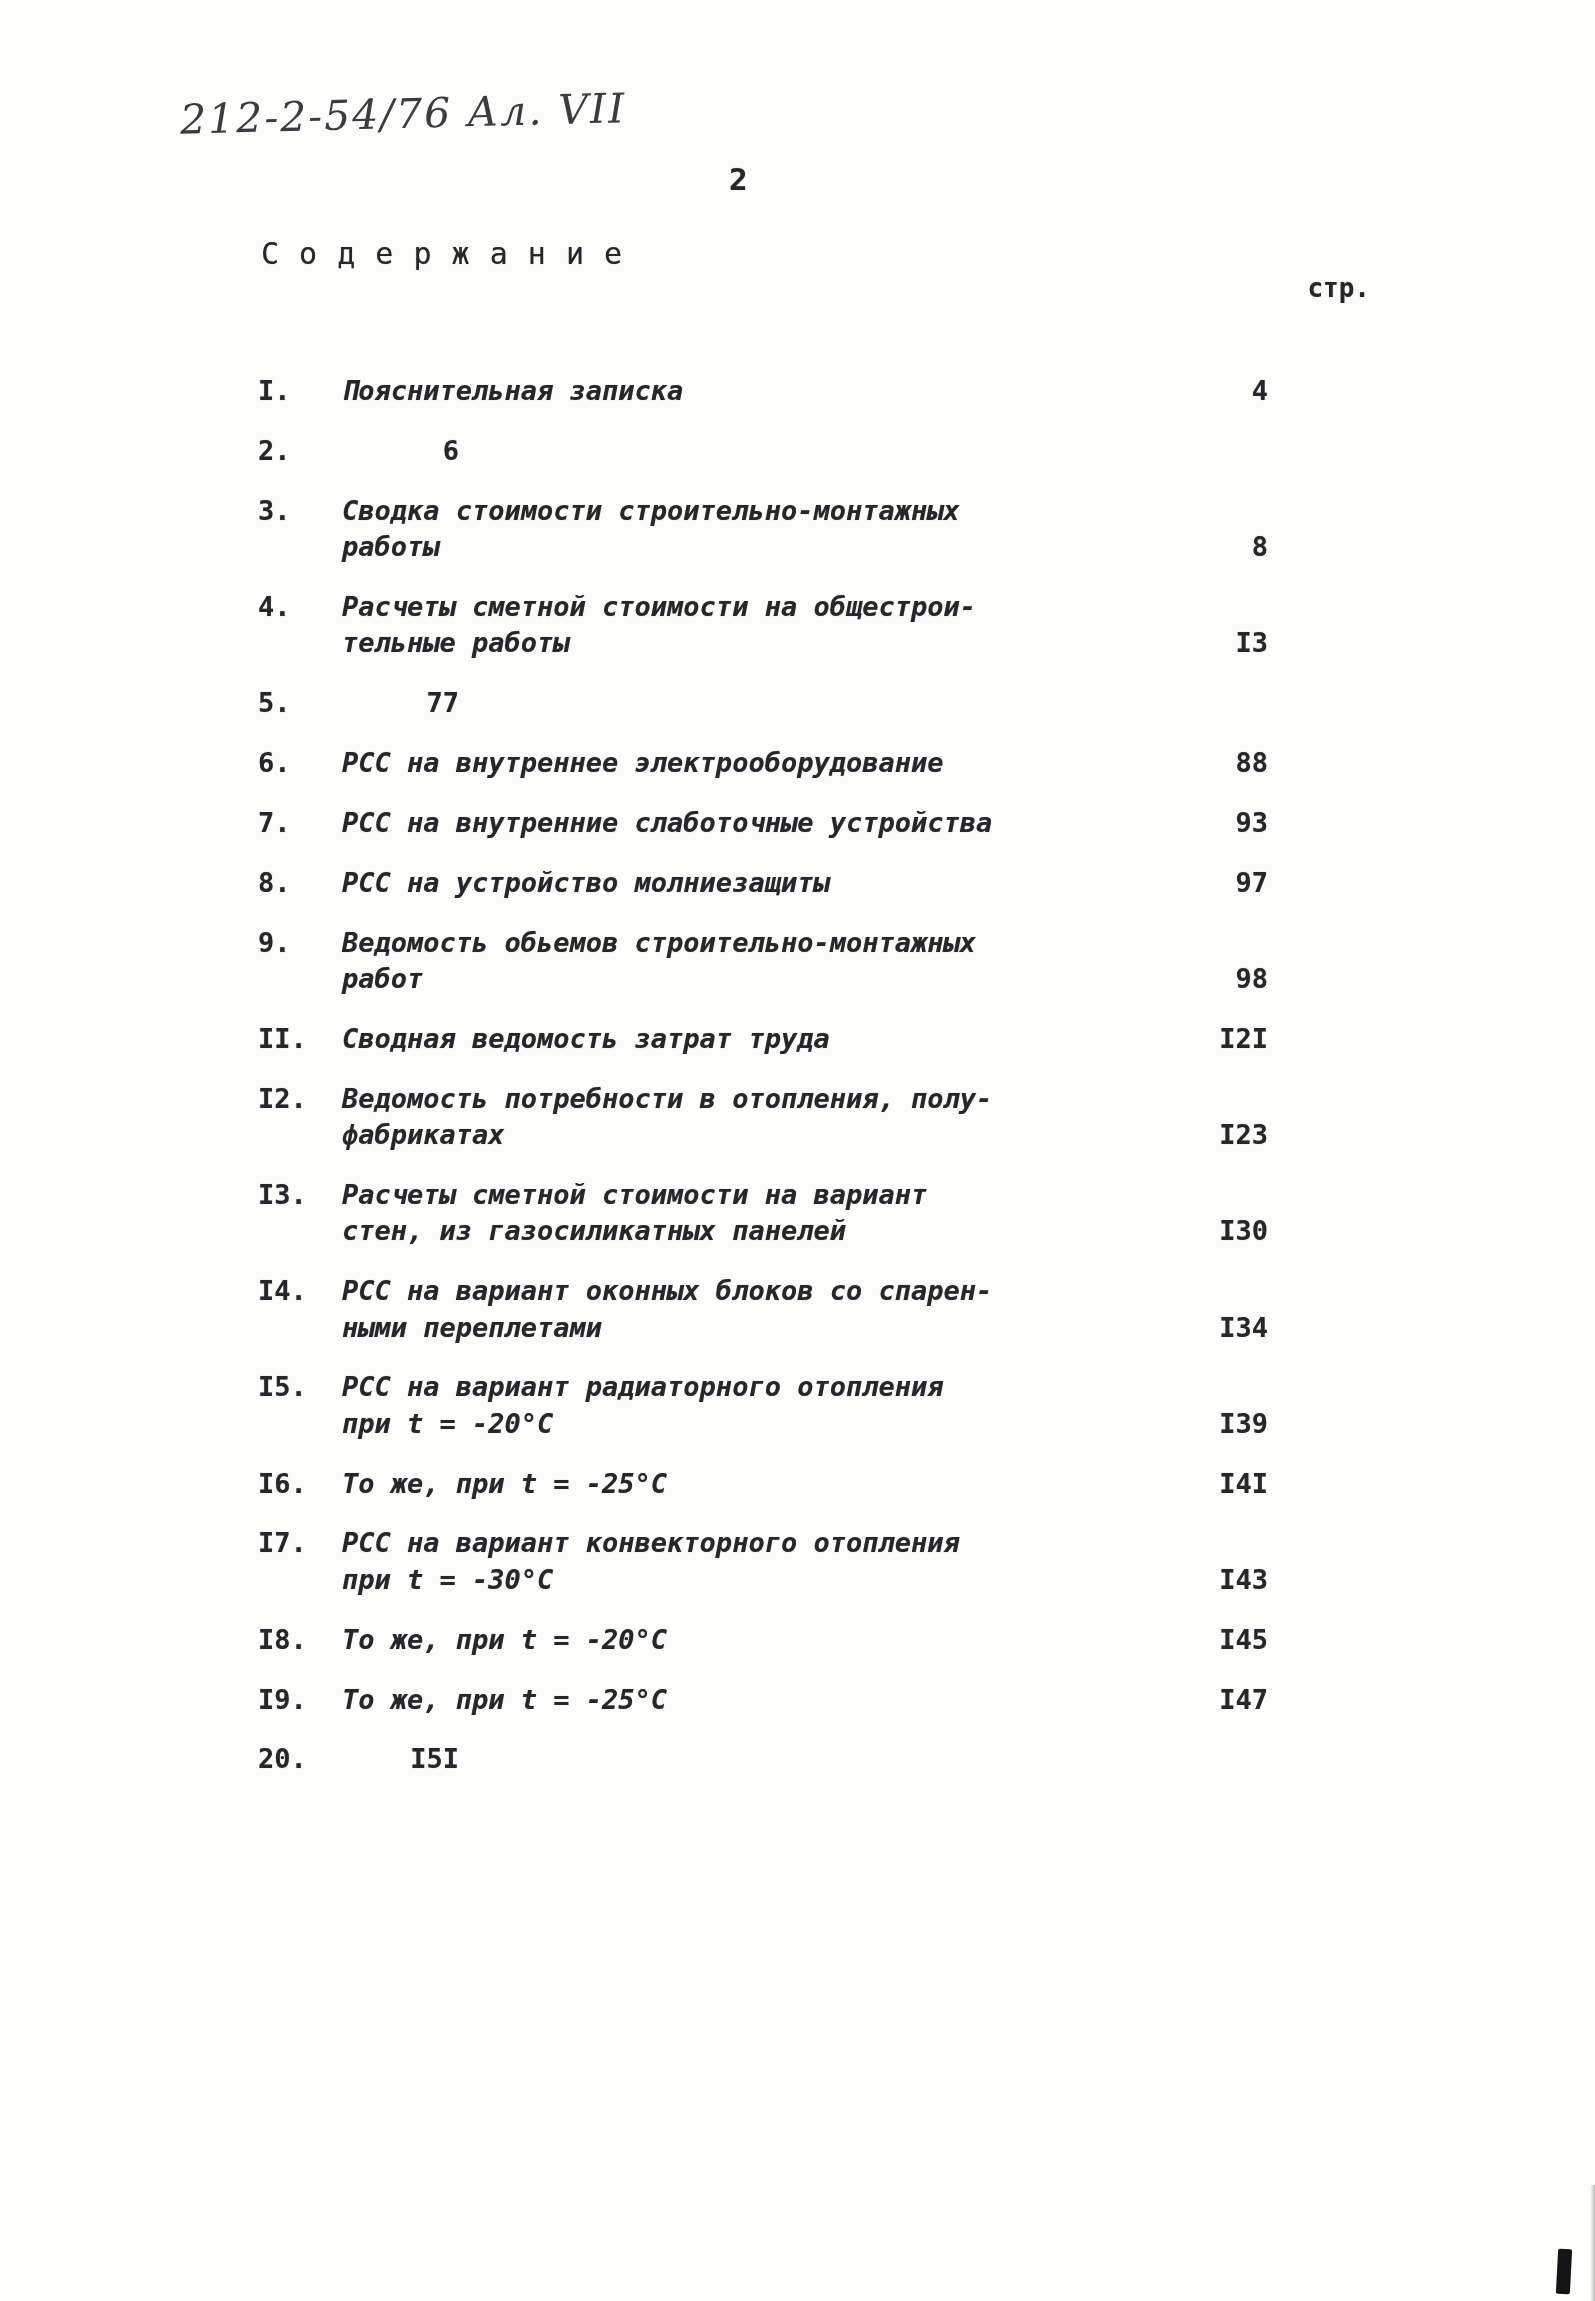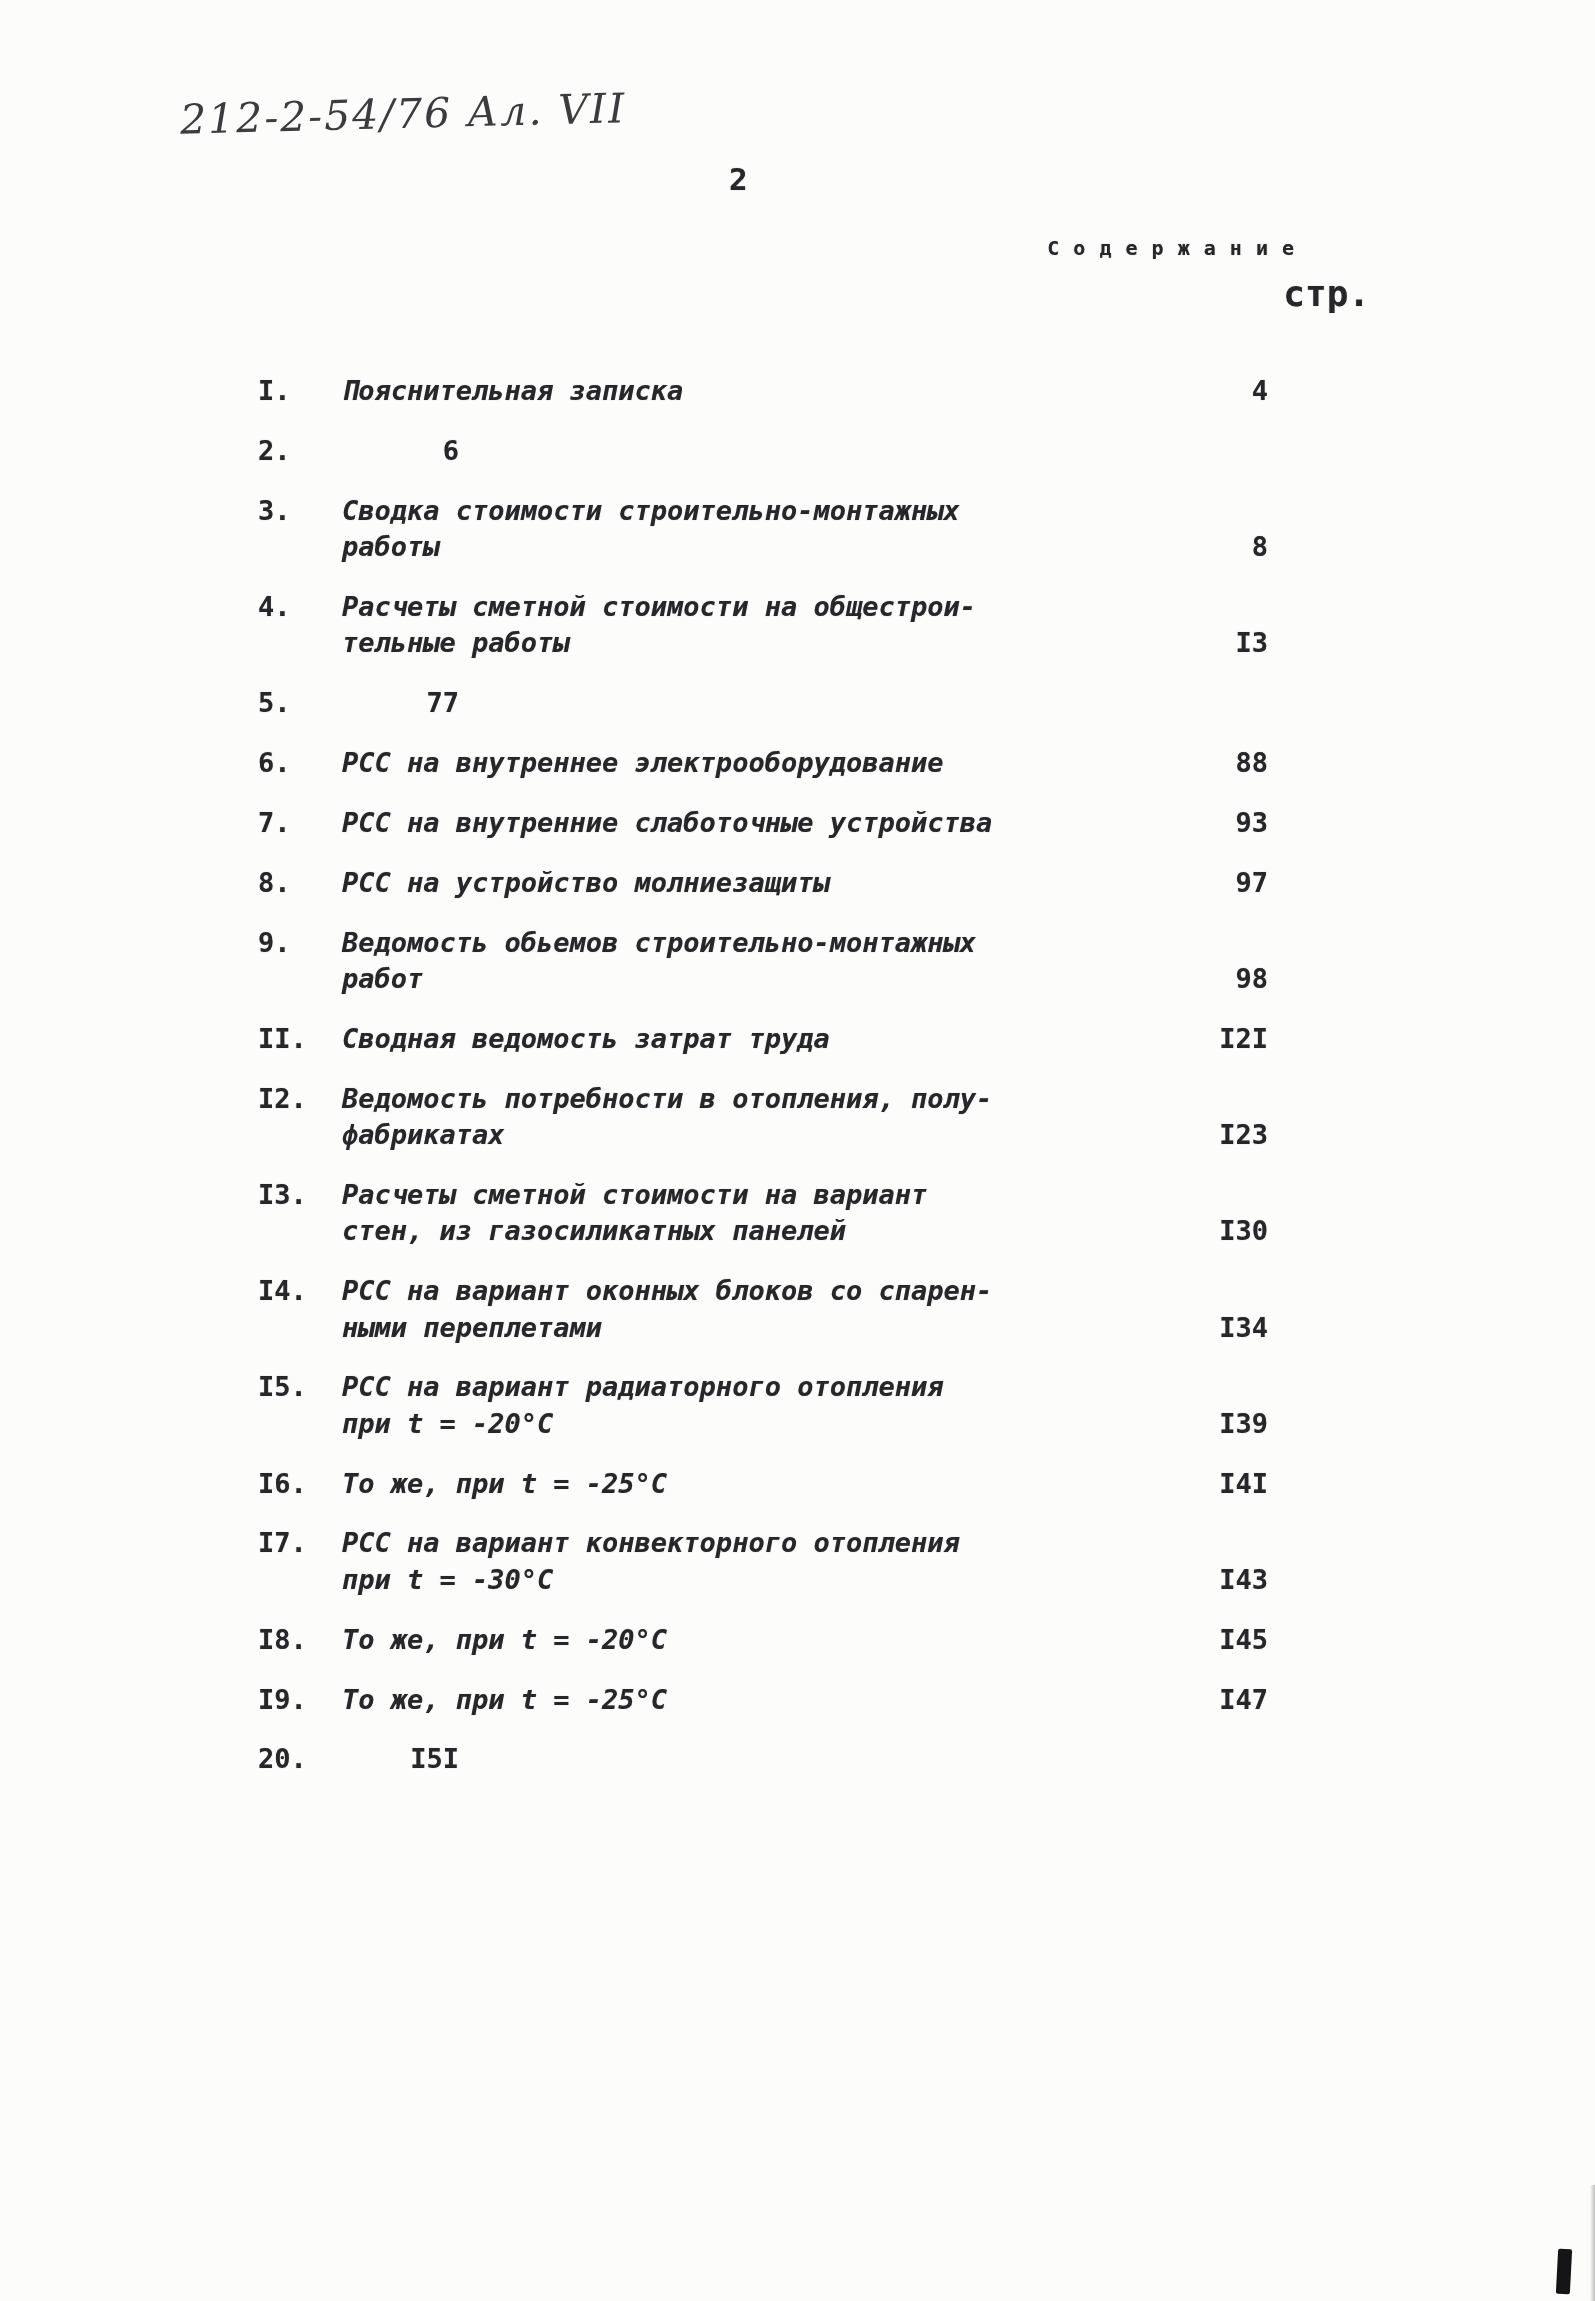--- a/index.html
+++ b/index.html
@@ -37,33 +37,33 @@
     font-size: 31px;
     font-weight: bold;
     text-shadow: 0 0 1px rgba(30,30,35,0.45);
   }
   
   .doc-title {
     position: absolute;
     left: 261px;
     top: 236px;
     width: 1034px;
-    text-align: right;
-    font-size: 20px;
-    font-weight: bold;
+    text-align: left;
+    font-size: 30px;
+    font-weight: normal;
     letter-spacing: 1px;
     text-shadow: 0 0 1px rgba(30,30,35,0.45);
     white-space: nowrap;
   }
   
   .page-col-label {
     position: absolute;
     right: 226px;
     top: 273px;
-    font-size: 36px;
+    font-size: 26px;
     font-weight: bold;
     text-shadow: 0 0 1px rgba(30,30,35,0.4);
   }
   
   .toc {
     position: absolute;
     left: 258px;
     top: 373px;
     width: 1122px;
   }

